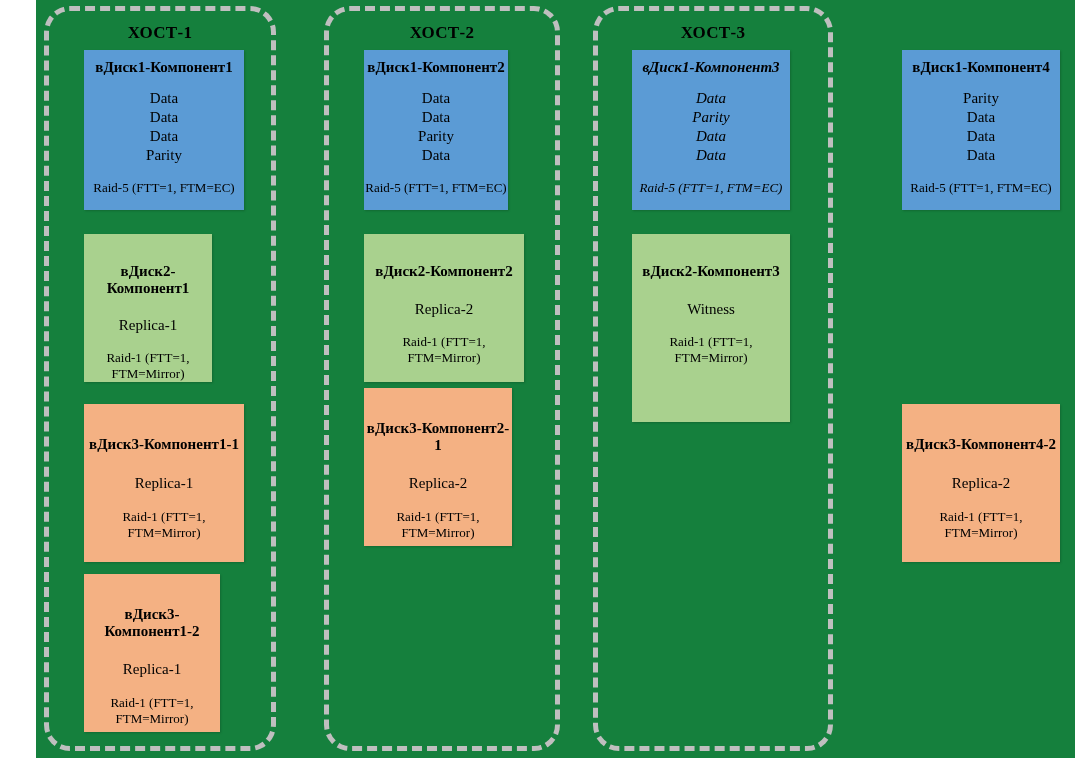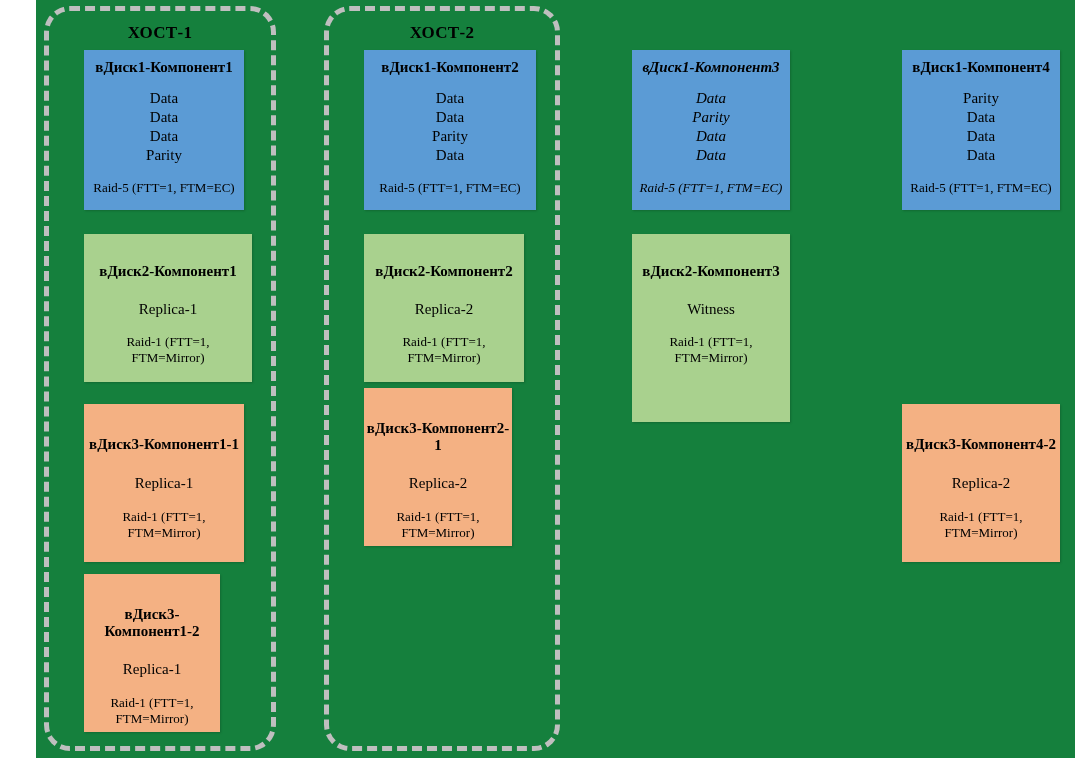--- a/index.html
+++ b/index.html
@@ -95,31 +95,34 @@
 </head>
 <body>
 
 <div id="diagram">
     <div class="host-column" style="left: 8px; width: 232px;">
       <div class="host-title">ХОСТ-1</div>
     </div>
     <div class="host-column" style="left: 288px; width: 236px;">
       <div class="host-title">ХОСТ-2</div>
     </div>
+    <div class="host-column" style="left: 557px; width: 240px;">
+      <div class="host-title">ХОСТ-3</div>
+    </div>
     <div class="component-box blue row-blue" style="left: 48px; top: 50px; width: 160px; height: 160px;">
       <div class="comp-title">вДиск1-Компонент1</div>
       <div class="comp-lines">
         <div class="comp-line">Data</div>
         <div class="comp-line">Data</div>
         <div class="comp-line">Data</div>
         <div class="comp-line">Parity</div>
       </div>
       <div class="comp-raid" style="white-space: pre-line;">Raid-5 (FTT=1, FTM=EC)</div>
     </div>
-    <div class="component-box green row-green" style="left: 48px; top: 234px; width: 168px; height: 148px; font-family: Liberation Serif, serif;">
+    <div class="component-box green row-green" style="left: 48px; top: 234px; width: 128px; height: 148px; font-family: Liberation Serif, serif;">
       <div class="comp-title">вДиск2-Компонент1</div>
       <div class="comp-lines">
         <div class="comp-line">Replica-1</div>
       </div>
       <div class="comp-raid" style="white-space: pre-line;">Raid-1 (FTT=1,
 FTM=Mirror)</div>
     </div>
     <div class="component-box orange row-orange" style="left: 48px; top: 404px; width: 160px; height: 158px;">
       <div class="comp-title">вДиск3-Компонент1-1</div>
       <div class="comp-lines">
@@ -129,21 +132,21 @@
 FTM=Mirror)</div>
     </div>
     <div class="component-box orange row-orange" style="left: 48px; top: 574px; width: 136px; height: 158px;">
       <div class="comp-title">вДиск3-Компонент1-2</div>
       <div class="comp-lines">
         <div class="comp-line">Replica-1</div>
       </div>
       <div class="comp-raid" style="white-space: pre-line;">Raid-1 (FTT=1,
 FTM=Mirror)</div>
     </div>
-    <div class="component-box blue row-blue" style="left: 328px; top: 50px; width: 172px; height: 160px;">
+    <div class="component-box blue row-blue" style="left: 328px; top: 50px; width: 144px; height: 160px;">
       <div class="comp-title">вДиск1-Компонент2</div>
       <div class="comp-lines">
         <div class="comp-line">Data</div>
         <div class="comp-line">Data</div>
         <div class="comp-line">Parity</div>
         <div class="comp-line">Data</div>
       </div>
       <div class="comp-raid" style="white-space: pre-line;">Raid-5 (FTT=1, FTM=EC)</div>
     </div>
     <div class="component-box green row-green" style="left: 328px; top: 234px; width: 160px; height: 148px;">

